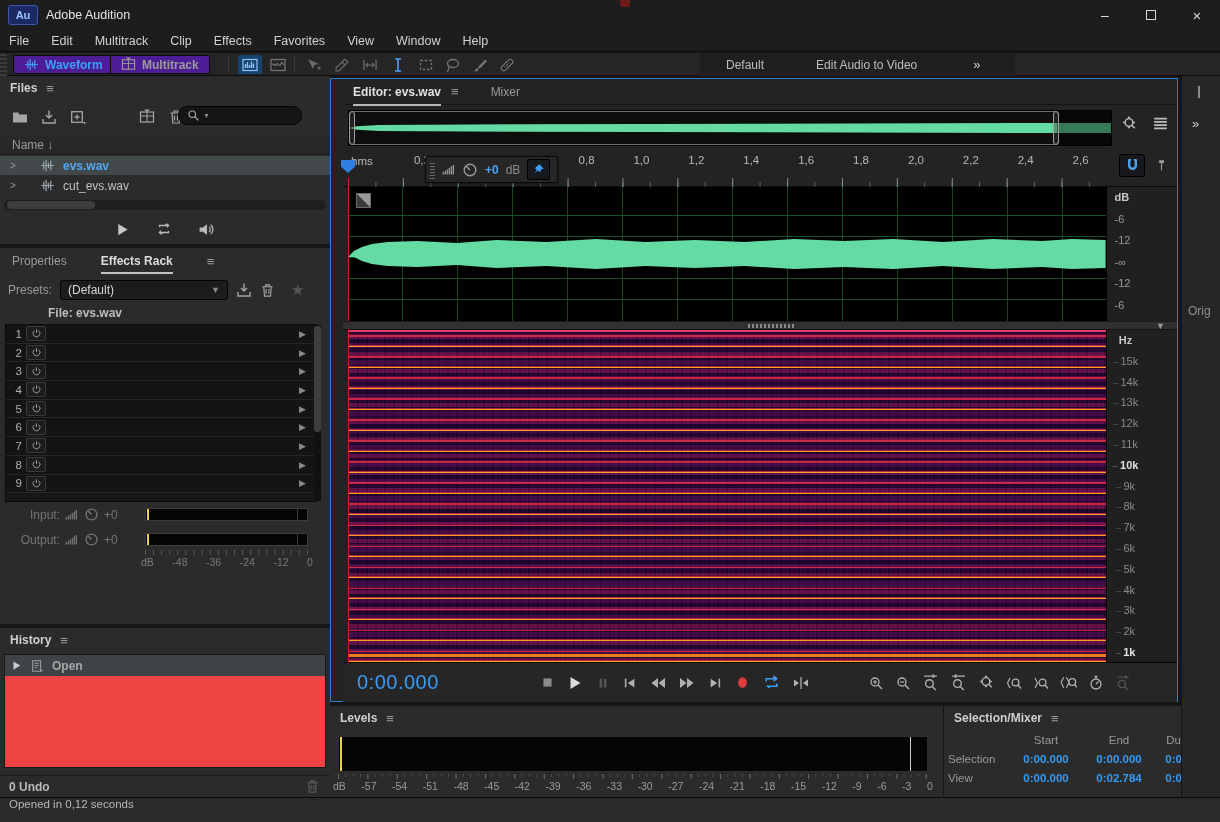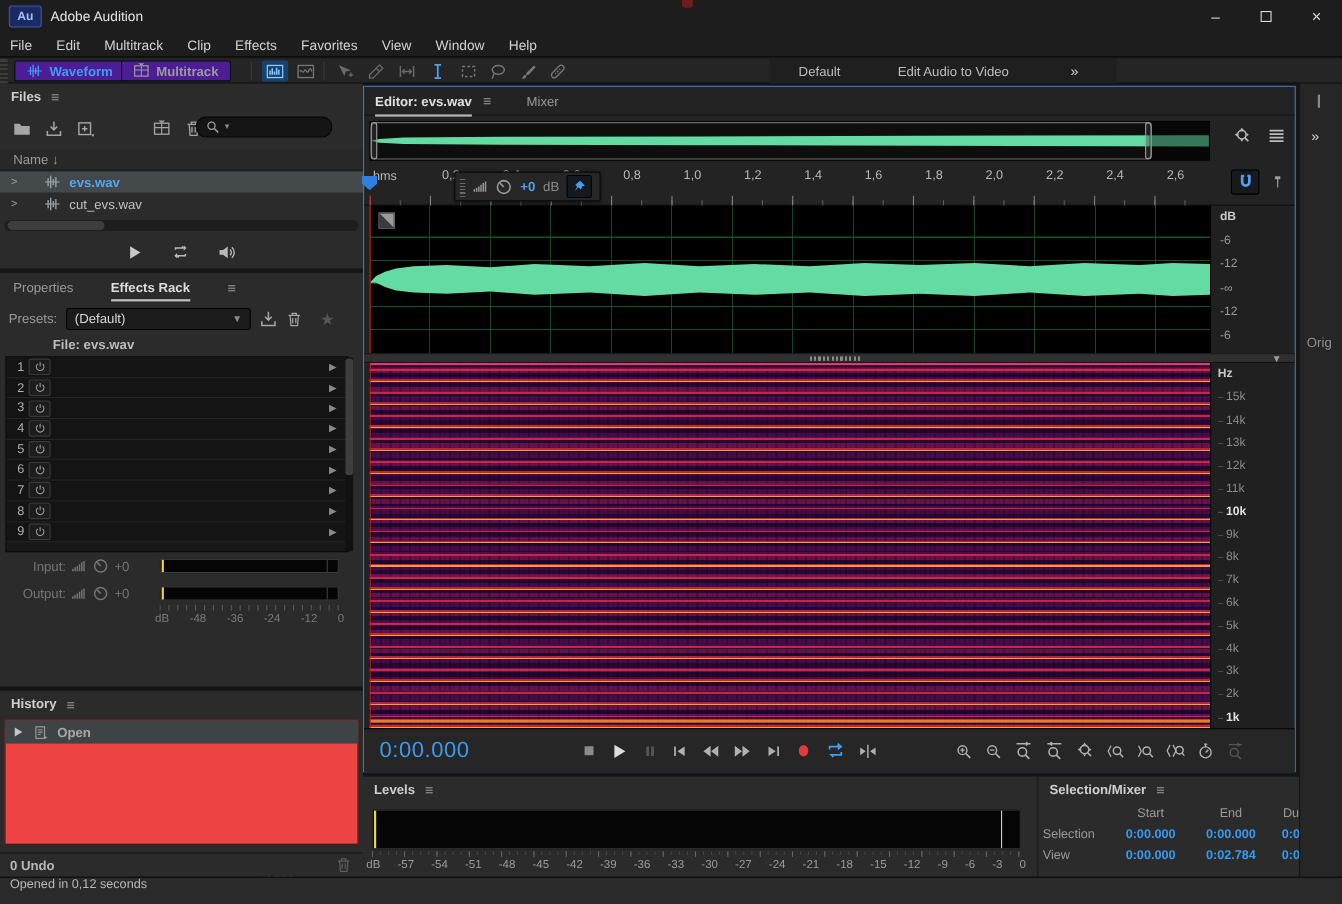--- a/index.html
+++ b/index.html
@@ -88,21 +88,21 @@
   .applybtn{width:56px;height:20px;border:1px solid #3e3e3e;border-radius:10px;background:#2e2e2e;color:#6b6b6b;display:flex;align-items:center;justify-content:center;margin-left:4px;}
 
   
   .history{left:0;top:628px;width:330px;height:147px;}
   .hwell{position:absolute;left:4px;top:26px;width:322px;height:114px;background:#ef4444;border:1px solid #191919;}
   .hrow{display:flex;align-items:center;gap:8px;height:21px;background:#3e4346;padding-left:6px;color:#a8a8a8;font-weight:bold;}
   .undorow{left:0;top:775px;width:330px;height:22px;background:#2b2b2b;display:flex;align-items:center;color:#b8b8b8;font-weight:bold;padding-left:9px;border-top:1px solid #1a1a1a;}
   .undorow .tr{margin-left:auto;margin-right:10px;color:#5d5d5d;}
 
   
-  .editor{left:330px;top:78px;width:848px;height:624px;background:#232323;border:1px solid #2d7dd2;}
+  .editor{left:330px;top:78px;width:848px;height:624px;background:#232323;border:1px solid #2d7dd2;padding-left:12px;}
   .etabbar{position:relative;height:26px;display:flex;align-items:center;gap:10px;padding-left:10px;border-bottom:1px solid #141414;}
   .edtab{color:#e0e0e0;font-weight:bold;border-bottom:2px solid #b8b8b8;padding-bottom:5px;margin-bottom:-7px;}
   .mixertab{color:#9a9a9a;margin-left:22px;}
   .ovwrap{position:relative;height:46px;}
   .ovstrip{position:absolute;left:5px;top:5px;width:764px;height:36px;background:#0e0e0e;border:1px solid #000;}
   .ovview{position:absolute;left:0;top:0;width:710px;height:34px;border:1px solid #6e6e6e;border-radius:5px;}
   .ovhandle{position:absolute;top:0;width:6px;height:34px;border:1.5px solid #a0a0a0;border-radius:4px;background:rgba(60,60,60,.4);}
   .ovdim{position:absolute;right:0;top:0;width:54px;height:34px;background:rgba(0,0,0,.45);}
   .ovicons{position:absolute;right:8px;top:10px;display:flex;gap:14px;color:#bdbdbd;}
 
@@ -145,21 +145,21 @@
   .spectro{position:relative;width:764px;margin-left:5px;background-color:#2a0838;overflow:hidden;
     background-image:
       repeating-linear-gradient(0deg,
         rgba(255,170,40,.95) 0 1px, rgba(215,45,60,.8) 1px 2.5px, rgba(70,12,70,0) 2.5px 10px,
         rgba(225,45,70,.85) 10px 11.5px, rgba(130,22,85,.45) 11.5px 13px, rgba(70,12,70,0) 13px 21px),
       repeating-linear-gradient(90deg, rgba(0,0,0,.22) 0 2px, rgba(0,0,0,0) 2px 5px, rgba(0,0,0,.12) 5px 6px, rgba(0,0,0,0) 6px 9px),
       repeating-linear-gradient(0deg,
         rgba(160,28,95,.5) 0 4px, rgba(40,6,50,.6) 4px 8px, rgba(95,16,90,.5) 8px 13px, rgba(28,5,42,.6) 13px 17px);}
   .spectro::before{content:"";position:absolute;left:0;top:0;width:100%;height:2px;background:#e03a6e;}
   .spectro::after{content:"";position:absolute;left:0;bottom:5px;width:100%;height:3px;background:rgba(255,140,25,.9);}
-  .hzscale{position:absolute;left:6px;top:4px;bottom:4px;display:flex;flex-direction:column;justify-content:space-between;font-size:11px;}
+  .hzscale{position:absolute;left:6px;top:4px;bottom:4px;display:flex;flex-direction:column;justify-content:space-between;font-size:11px;align-items:center;}
   .hzscale span{color:#8a8a8a;}
   .hzscale span::before{content:"– ";color:#5a5a5a;font-size:9px;}
   .hzscale span:first-child{color:#c8c8c8;font-weight:bold;}
   .hzscale span:first-child::before{content:"";}
   .hzscale span:nth-child(7),.hzscale span:nth-child(16){color:#e2e2e2;font-weight:bold;}
 
   .transport{position:relative;height:40px;background:#262626;border-top:1px solid #060606;display:flex;align-items:center;}
   .timedisp{position:absolute;left:14px;color:#3b9af0;font-size:20px;letter-spacing:.5px;}
   .tgroup{position:absolute;left:198px;display:flex;align-items:center;gap:13px;}
   .tg{font-size:13px;color:#b0b0b0;display:flex;align-items:center;}

